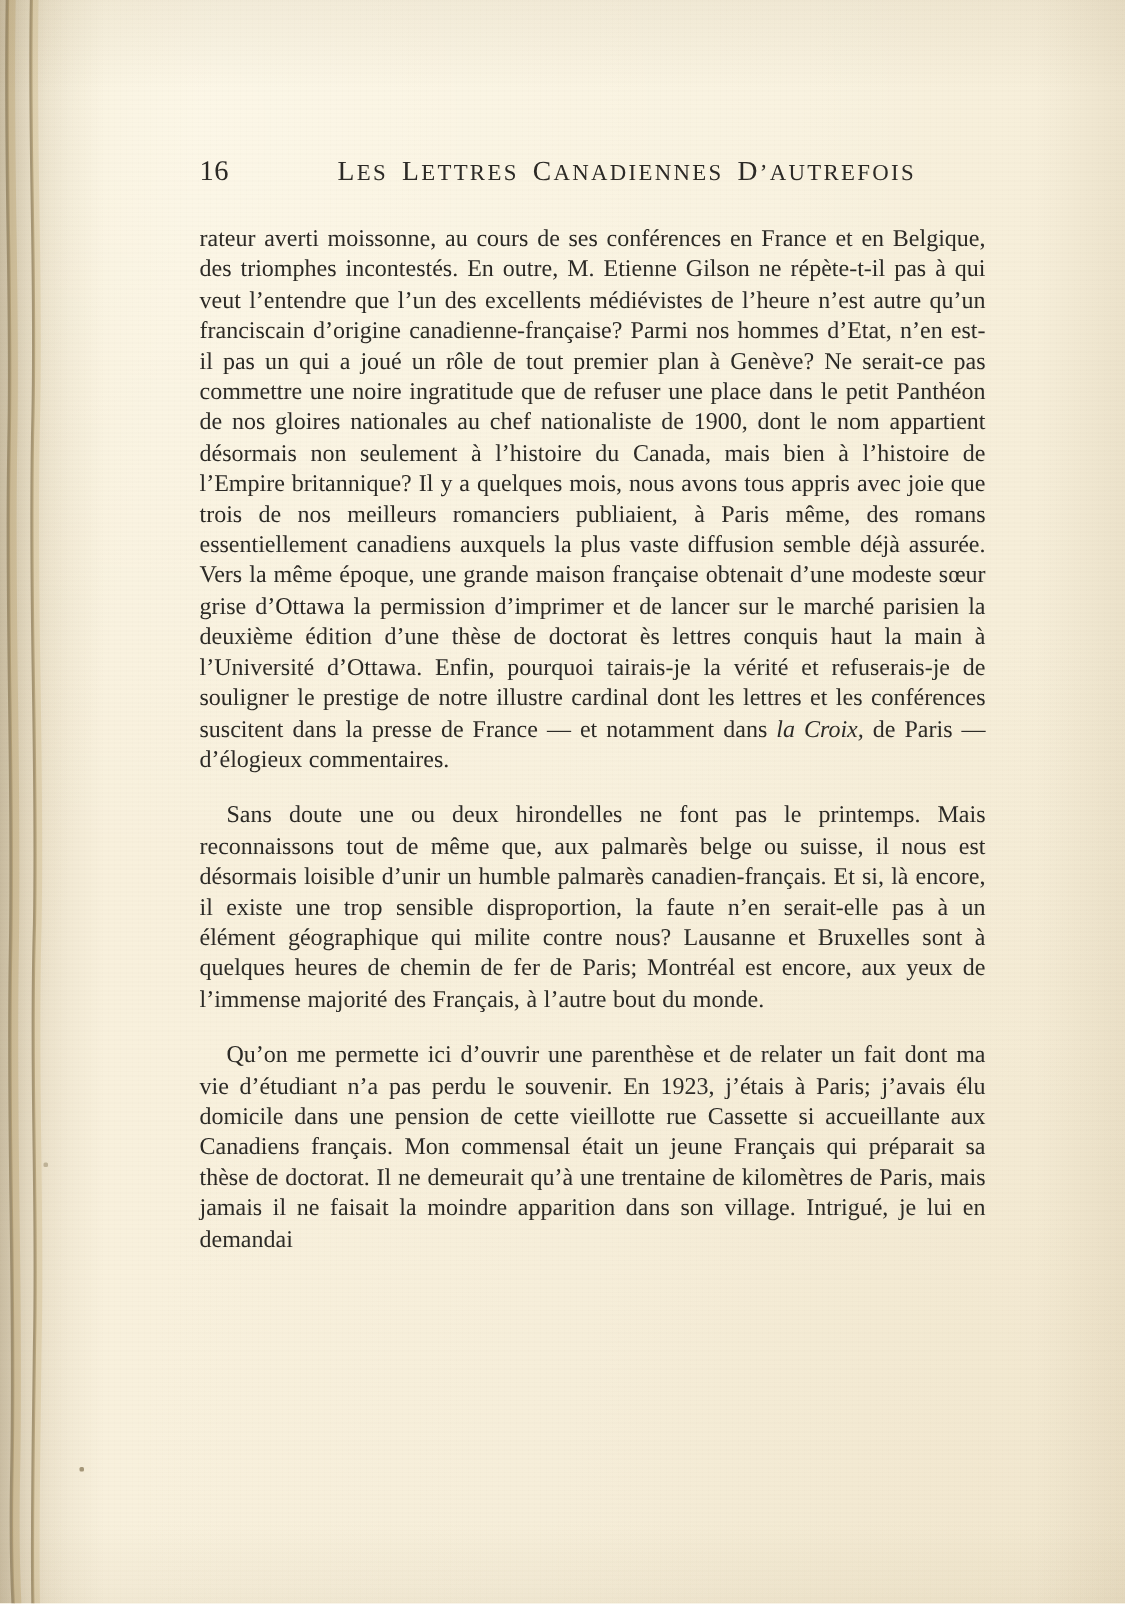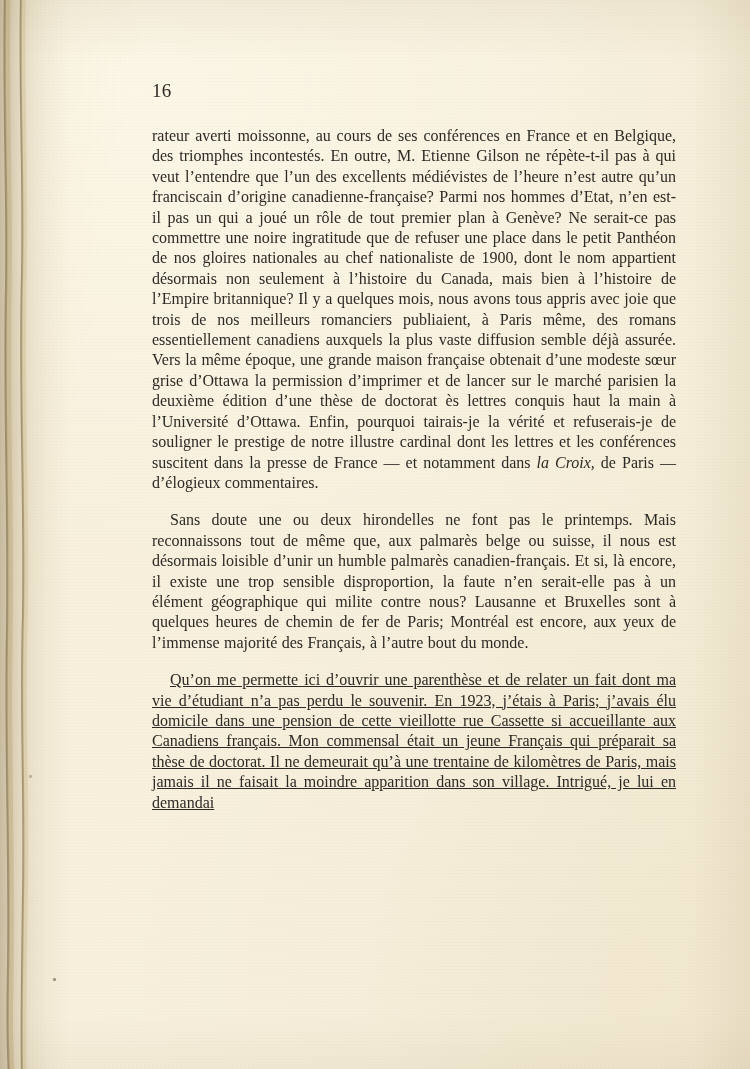--- a/index.html
+++ b/index.html
@@ -59,23 +59,22 @@
     top: -4px;
     height: 1078px;
     pointer-events: none;
   }
   .gutter-line svg { display: block; }
 
   
   .content {
     position: absolute;
     left: 133px;
-    top: 80px;
+    top: 104px;
     width: 524px;
-    margin-left: 19px;
   }
 
   .running-head {
     display: flex;
     align-items: baseline;
     height: 26px;
     margin-bottom: 20px;
   }
   .folio {
     font-size: 19px;
@@ -96,21 +95,21 @@
     font-size: 16px;
     line-height: 20.4px;
     text-align: justify;
     text-align-last: left;
     text-indent: 18px;
     word-spacing: 0.4px;
     -webkit-hyphens: none;
     hyphens: none;
   }
   p.body.first { text-indent: 0; }
-  p.body:last-child { margin-bottom: 0; text-decoration: underline; }
+  p.body:last-child { margin-bottom: 0; }
   p.body i { font-style: italic; }
 
   .speck {
     position: absolute;
     width: 3px; height: 3px;
     background: #8a7a58;
     opacity: 0.75;
     border-radius: 1px;
     pointer-events: none;
   }
@@ -134,20 +133,23 @@
 
   <div class="vignette"></div>
 
   <div class="speck" style="left:53px; top:978px;"></div>
   <div class="speck" style="left:29px; top:775px; opacity:0.45;"></div>
 
   <div class="content">
 
     <div class="running-head">
       <div class="folio">16</div>
+      <div class="head-title">
+        <span class="cap">L</span><span>ES </span><span class="cap">L</span><span>ETTRES </span><span class="cap">C</span><span>ANADIENNES </span><span class="cap">D</span><span>’AUTREFOIS</span>
+      </div>
     </div>
 
     <div id="body-text">
         <p class="body first"><span>rateur averti moissonne, au cours de ses conférences en France et en Belgique, des triomphes incontestés. En outre, M. Etienne Gilson ne répète-t-il pas à qui veut l’entendre que l’un des excellents médiévistes de l’heure n’est autre qu’un franciscain d’origine canadienne-française? Parmi nos hommes d’Etat, n’en est-il pas un qui a joué un rôle de tout premier plan à Genève? Ne serait-ce pas commettre une noire ingratitude que de refuser une place dans le petit Panthéon de nos gloires nationales au chef nationaliste de 1900, dont le nom appartient désormais non seulement à l’histoire du Canada, mais bien à l’histoire de l’Empire britannique? Il y a quelques mois, nous avons tous appris avec joie que trois de nos meilleurs romanciers publiaient, à Paris même, des romans essentiellement canadiens auxquels la plus vaste diffusion semble déjà assurée. Vers la même époque, une grande maison française obtenait d’une modeste sœur grise d’Ottawa la permission d’imprimer et de lancer sur le marché parisien la deuxième édition d’une thèse de doctorat ès lettres conquis haut la main à l’Université d’Ottawa. Enfin, pourquoi tairais-je la vérité et refuserais-je de souligner le prestige de notre illustre cardinal dont les lettres et les conférences suscitent dans la presse de France — et notamment dans </span><i>la Croix,</i><span> de Paris — d’élogieux commentaires.</span></p>
         <p class="body"><span>Sans doute une ou deux hirondelles ne font pas le printemps. Mais reconnaissons tout de même que, aux palmarès belge ou suisse, il nous est désormais loisible d’unir un humble palmarès canadien-français. Et si, là encore, il existe une trop sensible disproportion, la faute n’en serait-elle pas à un élément géographique qui milite contre nous? Lausanne et Bruxelles sont à quelques heures de chemin de fer de Paris; Montréal est encore, aux yeux de l’immense majorité des Français, à l’autre bout du monde.</span></p>
         <p class="body"><span>Qu’on me permette ici d’ouvrir une parenthèse et de relater un fait dont ma vie d’étudiant n’a pas perdu le souvenir. En 1923, j’étais à Paris; j’avais élu domicile dans une pension de cette vieillotte rue Cassette si accueillante aux Canadiens français. Mon commensal était un jeune Français qui préparait sa thèse de doctorat. Il ne demeurait qu’à une trentaine de kilomètres de Paris, mais jamais il ne faisait la moindre apparition dans son village. Intrigué, je lui en demandai</span></p>
       </div>
 
   </div>
 </div>

